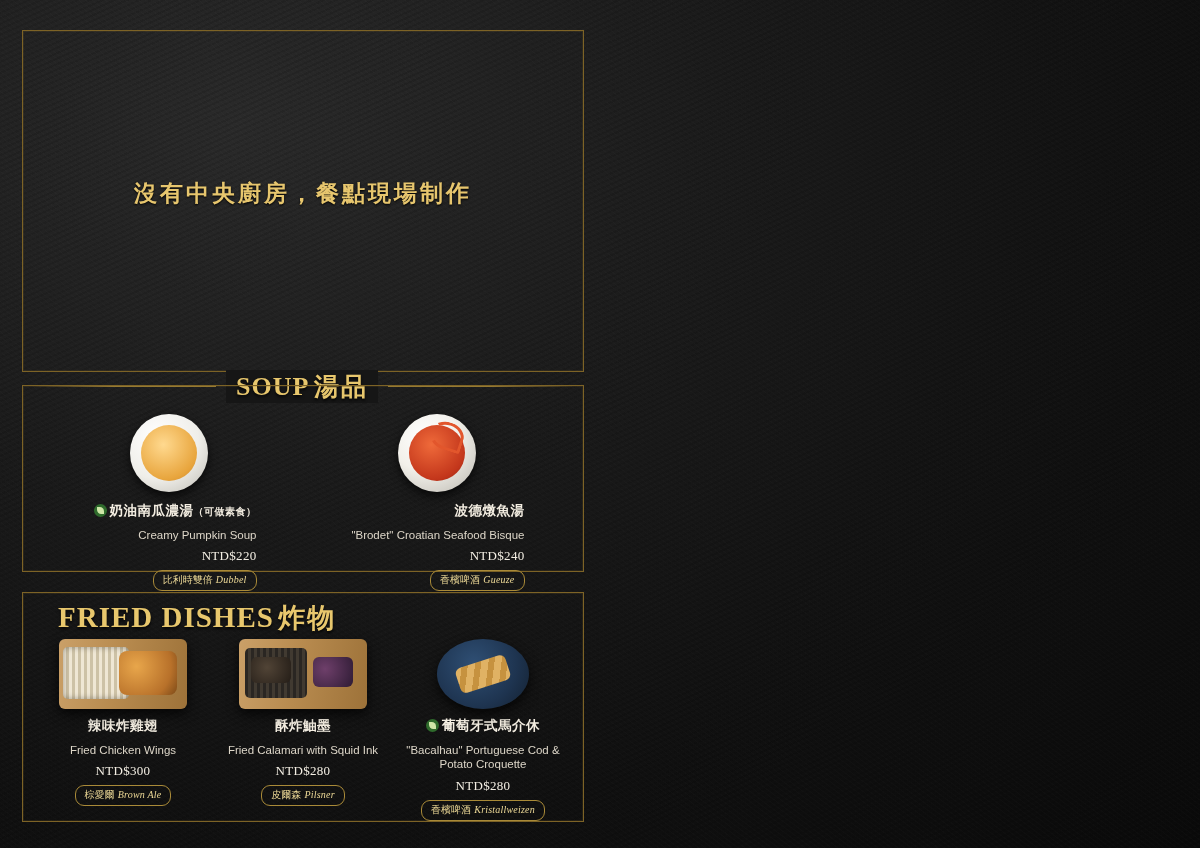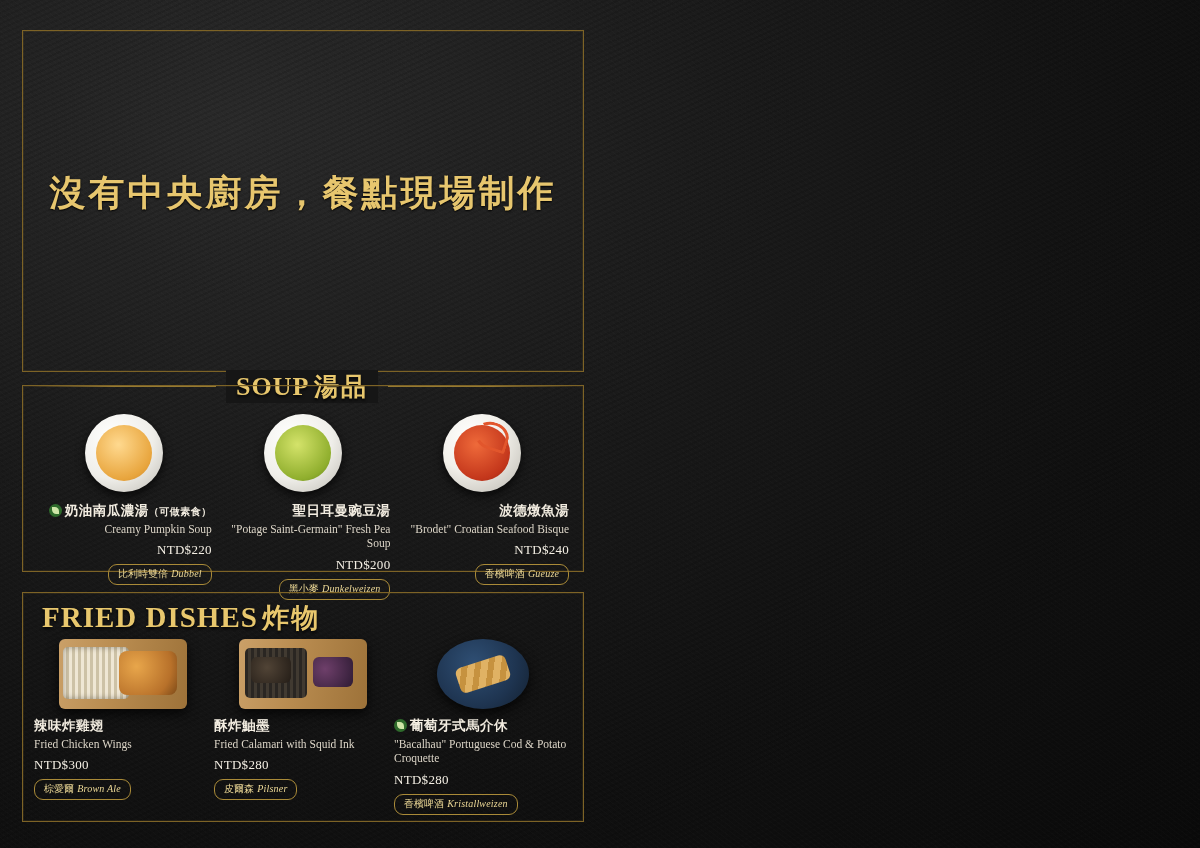--- a/index.html
+++ b/index.html
@@ -55,21 +55,21 @@
     position: absolute;
     left: 0; top: 0; right: 0; bottom: 0;
     display: flex;
     flex-direction: column;
     justify-content: center;
     align-items: center;
     text-align: center;
   }
   .hero-cn {
     font-family: "DejaVu Sans", "Liberation Sans", sans-serif;
-    font-size: 36px;
+    font-size: 23px;
     font-weight: 700;
     letter-spacing: 3px;
     color: #e7c66e;
     margin-bottom: 16px;
     text-shadow: 0 1px 2px #000;
   }
   .hero-en {
     font-family: "Liberation Serif", serif;
     font-style: italic;
     font-weight: 700;
@@ -159,24 +159,24 @@
   }
 
   .name-cn {
     font-family: "DejaVu Sans", sans-serif;
     font-size: 13.5px;
     font-weight: 700;
     color: #f3ede1;
     letter-spacing: 0.5px;
   }
   .name-en {
-    font-family: Liberation Serif, serif;
+    font-family: Liberation Sans, sans-serif;
     font-size: 11.5px;
     color: #ddd6c8;
-    margin-top: 2px;
+    margin-top: 8px;
     line-height: 1.25;
   }
   .price {
     font-family: "Liberation Serif", serif;
     font-size: 13px;
     color: #f4efe4;
     margin-top: 6px;
     letter-spacing: .3px;
   }
   .beer-tag {
@@ -213,31 +213,31 @@
     border-radius: 0 60% 0 60%;
     background: #cfe6a8;
   }
 
   
   #fried-block {
     left: 22px; top: 592px; width: 560px; height: 228px;
   }
   #fried-head {
     position: absolute;
-    left: 42px; top: 600px;
+    left: 58px; top: 600px;
   }
   #fried-head .sec-title .en { font-size: 29px; }
   #fried-head .sec-title .cn { font-size: 27px; }
   .fried-row {
     position: absolute;
     left: 10px; right: 10px; top: 46px;
     display: flex;
     justify-content: space-around;
   }
-  .fried-item { width: 178px; }
+  .fried-item { width: 178px; text-align: center; }
   .board {
     width: 128px; height: 70px;
     margin: 0 auto 8px;
     border-radius: 6px;
     position: relative;
     box-shadow: 0 5px 12px rgba(0,0,0,.75);
   }
   .board.wood {
     background: linear-gradient(100deg, #caa068 0%, #b88b4f 45%, #9d7239 100%);
   }
@@ -328,31 +328,20 @@
           <div class="name-cn">
             <span class="veg"></span><span>奶油南瓜濃湯</span><span style="font-size:10px">（可做素食）</span>
           </div>
           <div class="name-en">Creamy Pumpkin Soup</div>
           <div class="price">NTD$220</div>
           <div class="beer-tag">
             <span>比利時雙倍</span> <i>Dubbel</i>
           </div>
         </div>
 
-        <div class="soup-item">
-          <div class="bowl w">
-            <div class="soup-fill pea"></div>
-          </div>
-          <div class="name-cn">聖日耳曼豌豆湯</div>
-          <div class="name-en">"Potage Saint-Germain" Fresh Pea Soup</div>
-          <div class="price">NTD$200</div>
-          <div class="beer-tag">
-            <span>黑小麥</span> <i>Dunkelweizen</i>
-          </div>
-        </div>
 
         <div class="soup-item">
           <div class="bowl red">
             <div class="soup-fill tomato"></div>
             <div class="shrimp"></div>
           </div>
           <div class="name-cn">波德燉魚湯</div>
           <div class="name-en">"Brodet" Croatian Seafood Bisque</div>
           <div class="price">NTD$240</div>
           <div class="beer-tag">

